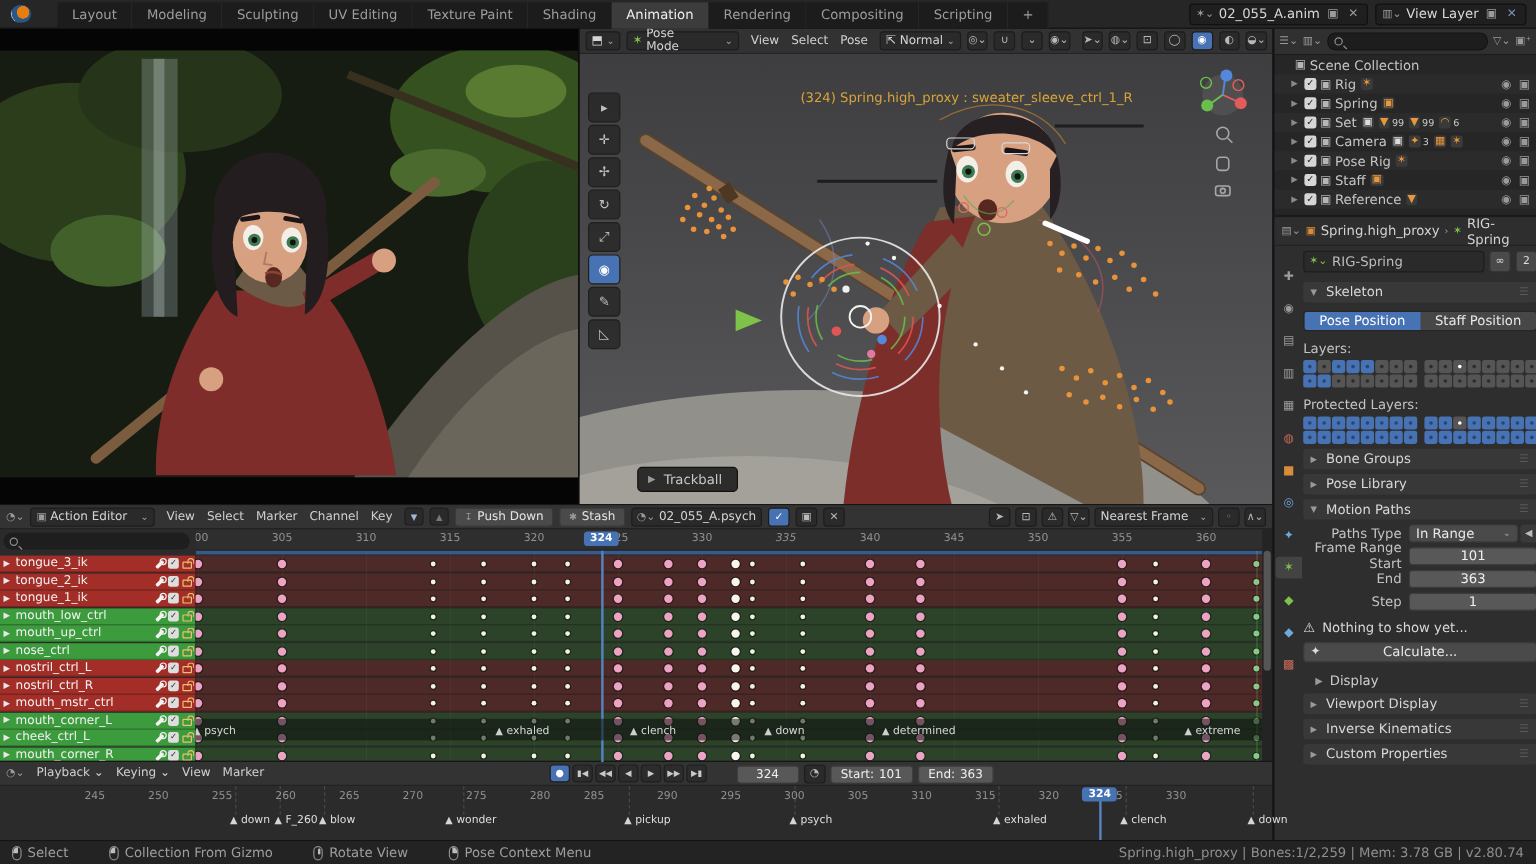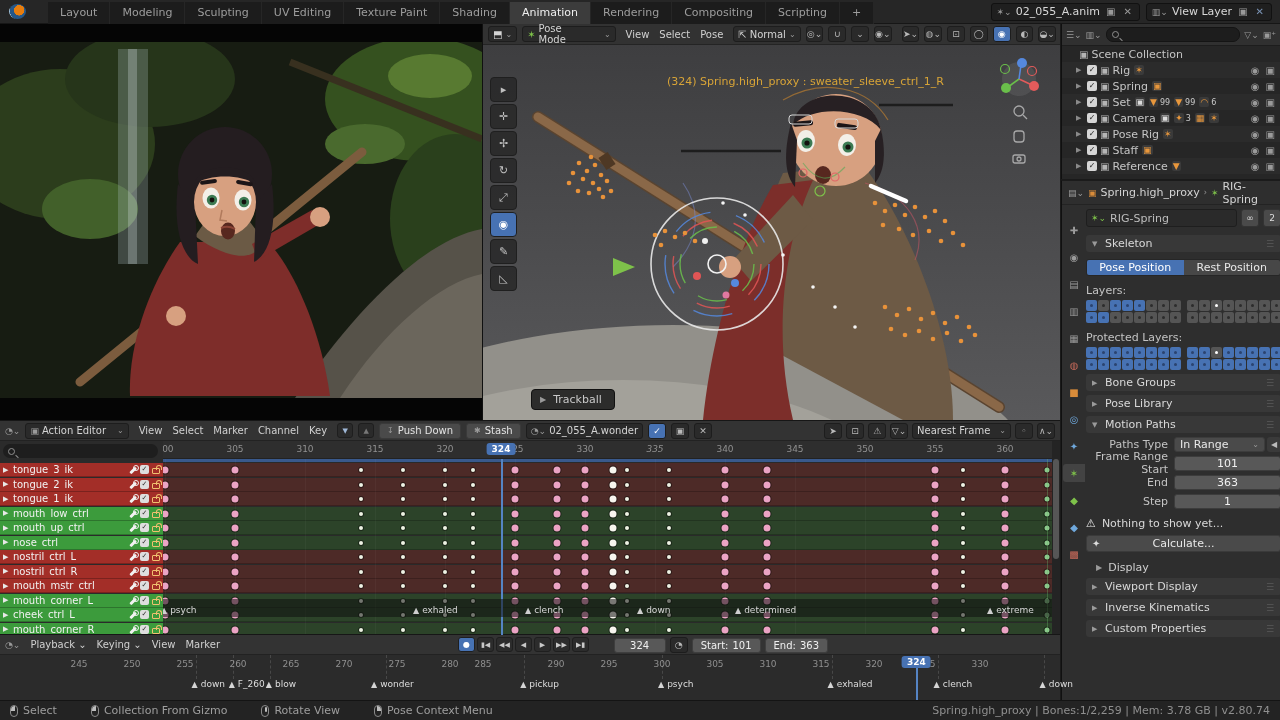--- a/index.html
+++ b/index.html
@@ -571,21 +571,21 @@
       <span class="db-btn">2</span>
     </div>
 
     <div class="panel-hdr">
       <span class="caret">▼</span>
       <span>Skeleton</span>
       <span class="grip">☰</span>
     </div>
     <div class="seg">
       <div class="on">Pose Position</div>
-      <div>Rest Position</div>
+      <div>Staff Position</div>
     </div>
     <div class="lay-label">Layers:</div>
     <div class="lay-grid" id="layers-grid">
         <div class="lay-block">
           <div class="lay-cell on"></div>
           <div class="lay-cell"></div>
           <div class="lay-cell on"></div>
           <div class="lay-cell on"></div>
           <div class="lay-cell on"></div>
           <div class="lay-cell"></div>
@@ -751,21 +751,21 @@
     <span class="push-btn">
         <span class="cv">↧</span>
         <span>Push Down</span>
       </span>
     <span class="push-btn">
         <span class="cv">✱</span>
         <span>Stash</span>
       </span>
     <span class="hdr-drop">
         <span class="mini-ic">◔⌄</span>
-        <span>02_055_A.wonder</span>
+        <span>02_055_A.psych</span>
       </span>
     <span class="hdr-icbtn active">✓</span>
     <span class="hdr-icbtn">▣</span>
     <span class="hdr-icbtn">✕</span>
     <div id="dope-right">
       <span class="hdr-icbtn">➤</span>
       <span class="hdr-icbtn">⊡</span>
       <span class="hdr-icbtn">⚠</span>
       <span class="hdr-icbtn">▽⌄</span>
       <span class="hdr-drop">
@@ -1191,21 +1191,21 @@
     <div id="tl-cf-line" style="left: 916.4px;"></div>
     <div class="cf-badge" id="tl-cf-badge" style="top: 1px; left: 916.4px;">324</div>
   <span class="tl-num" style="left: 79px;">245</span>
       <span class="tl-num" style="left: 132px;">250</span>
       <span class="tl-num" style="left: 185px;">255</span>
       <span class="tl-num" style="left: 238px;">260</span>
       <span class="tl-num" style="left: 291px;">265</span>
       <span class="tl-num" style="left: 344px;">270</span>
       <span class="tl-num" style="left: 397px;">275</span>
       <span class="tl-num" style="left: 450px;">280</span>
-      <span class="tl-num" style="left: 483px;">285</span>
+      <span class="tl-num" style="left: 495px;">285</span>
       <span class="tl-num" style="left: 556px;">290</span>
       <span class="tl-num" style="left: 609px;">295</span>
       <span class="tl-num" style="left: 662px;">300</span>
       <span class="tl-num" style="left: 715px;">305</span>
       <span class="tl-num" style="left: 768px;">310</span>
       <span class="tl-num" style="left: 821px;">315</span>
       <span class="tl-num" style="left: 874px;">320</span>
       <span class="tl-num" style="left: 927px;">325</span>
       <span class="tl-num" style="left: 980px;">330</span>
       <div class="tl-mline" style="left: 195.6px;"></div>

